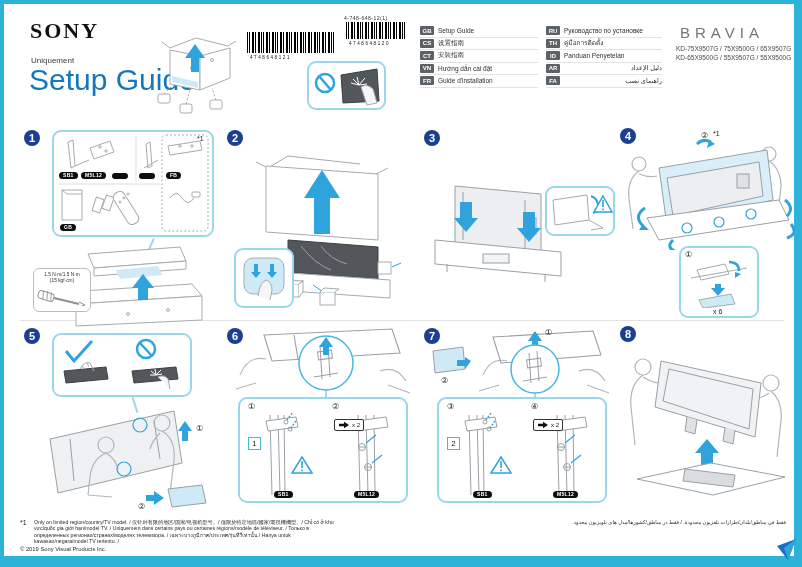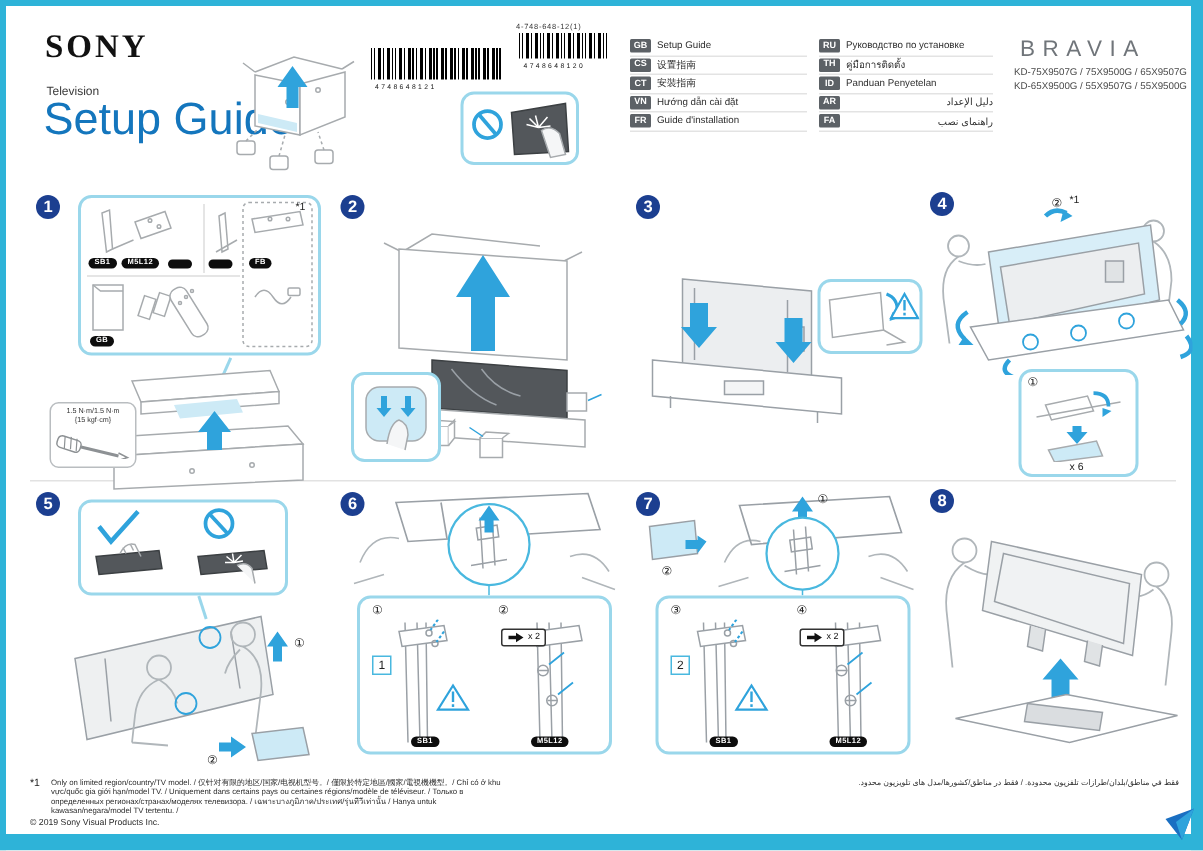--- a/index.html
+++ b/index.html
@@ -49,21 +49,21 @@
 <body>
 
 <div class="page">
 
   <div class="frame" style="left:0;top:0;width:802px;height:4px;"></div>
   <div class="frame" style="left:0;top:0;width:4px;height:567px;"></div>
   <div class="frame" style="left:794px;top:0;width:8px;height:567px;"></div>
   <div class="frame" style="left:0;top:556px;width:802px;height:11px;"></div>
 
   <div class="abs sony" style="left:30px;top:18px;">SONY</div>
-  <div class="abs tvline" style="left:31px;top:56px;">Television</div>
+  <div class="abs tvline" style="left:31px;top:56px;">Uniquement</div>
   <div class="abs title" style="left:29px;top:63px;">Setup Guide</div>
 
   <svg class="abs" style="left:150px;top:28px;" width="92" height="88" viewBox="0 0 92 88">
     <g stroke="#a7abae" fill="none" stroke-width="1">
       <path d="M20,20 L46,10 L78,18"></path>
       <path d="M20,20 L12,14 M78,18 L86,13"></path>
       <polygon points="20,22 50,28 50,62 20,56" fill="#fff"></polygon>
       <polygon points="50,28 80,20 80,50 50,62" fill="#fff"></polygon>
       <polygon points="22,48 48,54 48,60 22,54" fill="#cdeaf6" stroke="none"></polygon>
       <rect x="8" y="66" width="12" height="9" rx="2" fill="#fff"></rect>

